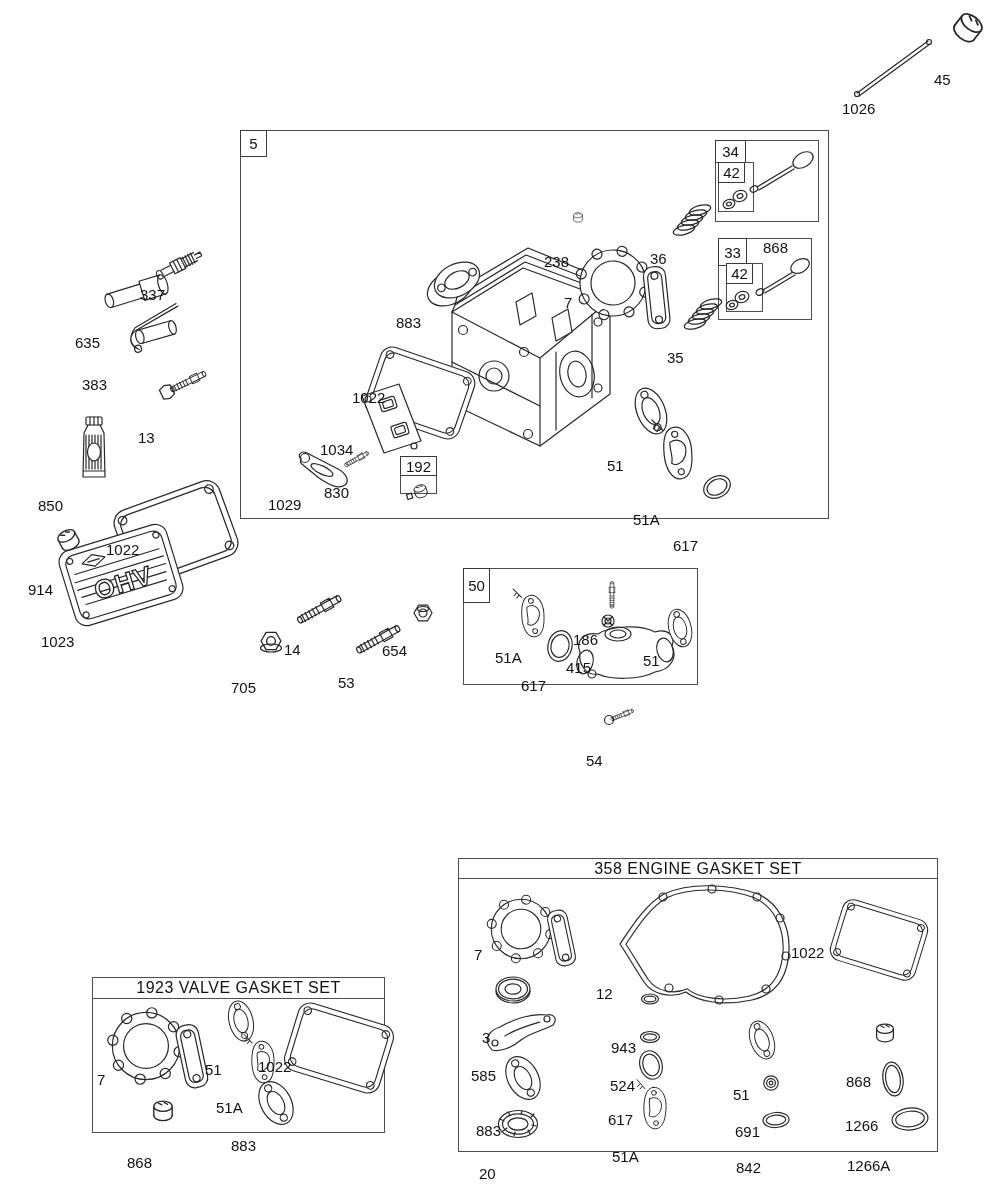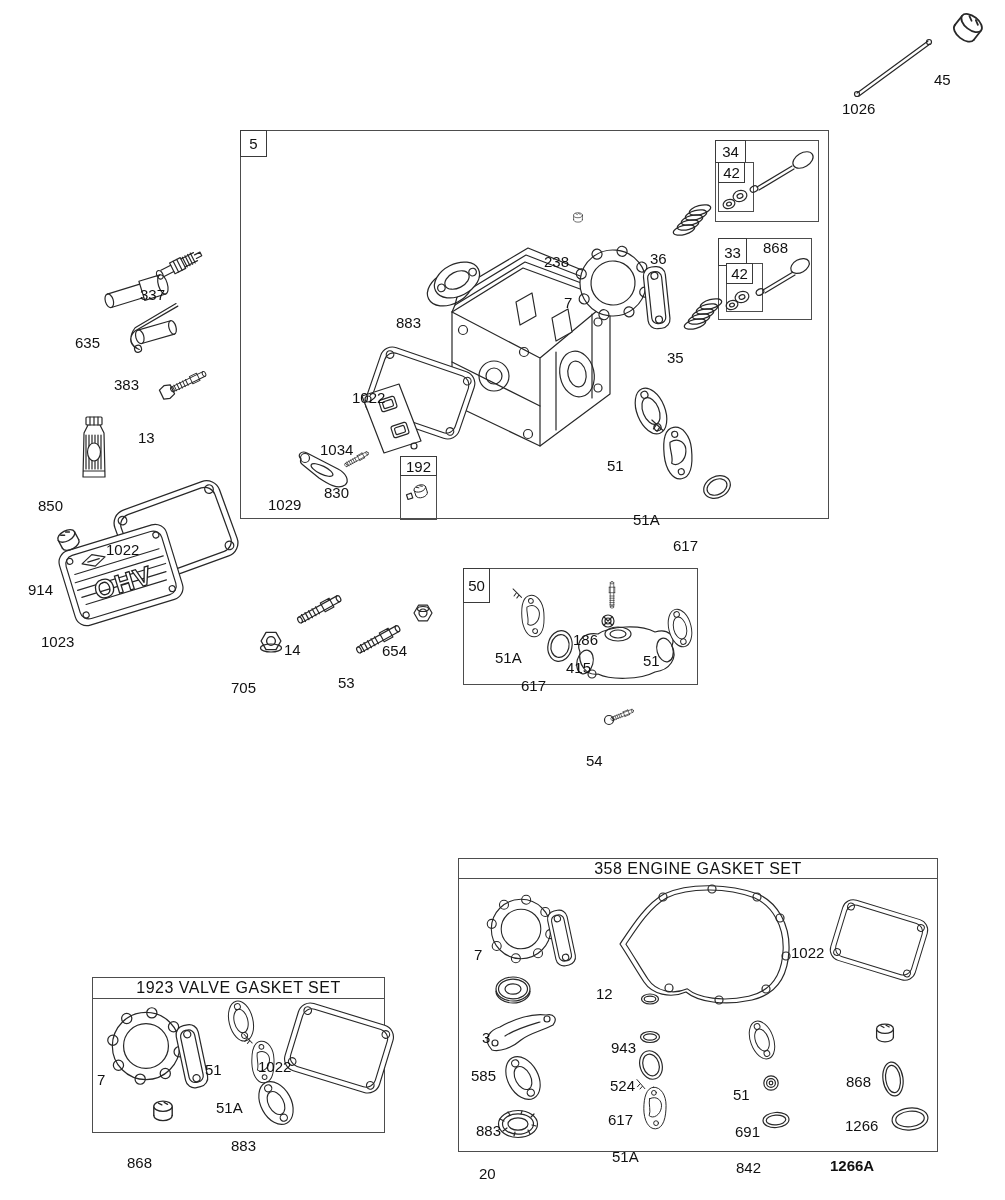--- a/index.html
+++ b/index.html
@@ -35,21 +35,21 @@
     <div class="chip" style="left:-1px;top:-1px;width:27px;height:21px">42</div>
   </div>
 
   <div class="frame" style="left:718px;top:238px;width:94px;height:82px">
     <div class="chip" style="left:-1px;top:-1px;width:29px;height:28px">33</div>
   </div>
   <div class="frame" style="left:726px;top:263px;width:37px;height:49px">
     <div class="chip" style="left:-1px;top:-1px;width:27px;height:21px">42</div>
   </div>
 
-  <div class="frame" style="left:400px;top:456px;width:37px;height:64px">
+  <div class="frame" style="left:400px;top:456px;width:37px;height:38px">
     <div class="chip" style="left:-1px;top:-1px;width:37px;height:20px">192</div>
   </div>
 
   <div class="frame" style="left:463px;top:568px;width:235px;height:117px">
     <div class="chip" style="left:-1px;top:-1px;width:27px;height:35px">50</div>
   </div>
 
   <div class="frame" style="left:92px;top:977px;width:293px;height:156px">
     <div class="settitle" style="height:21px">1923 VALVE GASKET SET</div>
   </div>
@@ -425,21 +425,21 @@
       <ellipse class="k" transform="translate(910,1119) rotate(-6)" rx="18" ry="11"></ellipse>
       <ellipse class="k" transform="translate(910,1119) rotate(-6)" rx="14.3" ry="7.8"></ellipse>
     </g>
   </svg>
 
   <div id="label-layer">
       <div class="plabel" style="left: 934px; top: 24px;">45</div>
       <div class="plabel" style="left: 842px; top: 53px;">1026</div>
       <div class="plabel" style="left: 140px; top: 239px;">337</div>
       <div class="plabel" style="left: 75px; top: 287px;">635</div>
-      <div class="plabel" style="left: 114px; top: 329px;">383</div>
+      <div class="plabel" style="left: 82px; top: 329px;">383</div>
       <div class="plabel" style="left: 138px; top: 382px;">13</div>
       <div class="plabel" style="left: 38px; top: 450px;">850</div>
       <div class="plabel" style="left: 106px; top: 494px;">1022</div>
       <div class="plabel" style="left: 28px; top: 534px;">914</div>
       <div class="plabel" style="left: 41px; top: 586px;">1023</div>
       <div class="plabel" style="left: 396px; top: 267px;">883</div>
       <div class="plabel" style="left: 544px; top: 206px;">238</div>
       <div class="plabel" style="left: 564px; top: 247px;">7</div>
       <div class="plabel" style="left: 650px; top: 203px;">36</div>
       <div class="plabel" style="left: 667px; top: 302px;">35</div>
@@ -476,16 +476,16 @@
       <div class="plabel" style="left: 608px; top: 1064px;">617</div>
       <div class="plabel" style="left: 476px; top: 1075px;">883</div>
       <div class="plabel" style="left: 612px; top: 1101px;">51A</div>
       <div class="plabel" style="left: 479px; top: 1118px;">20</div>
       <div class="plabel" style="left: 791px; top: 897px;">1022</div>
       <div class="plabel" style="left: 733px; top: 1039px;">51</div>
       <div class="plabel" style="left: 735px; top: 1076px;">691</div>
       <div class="plabel" style="left: 736px; top: 1112px;">842</div>
       <div class="plabel" style="left: 846px; top: 1026px;">868</div>
       <div class="plabel" style="left: 845px; top: 1070px;">1266</div>
-      <div class="plabel" style="left: 830px; top: 1110px; font-weight: bold;">1266A</div>
+      <div class="plabel" style="left: 847px; top: 1110px;">1266A</div>
     </div>
 
 </div>
 
 </body></html>

